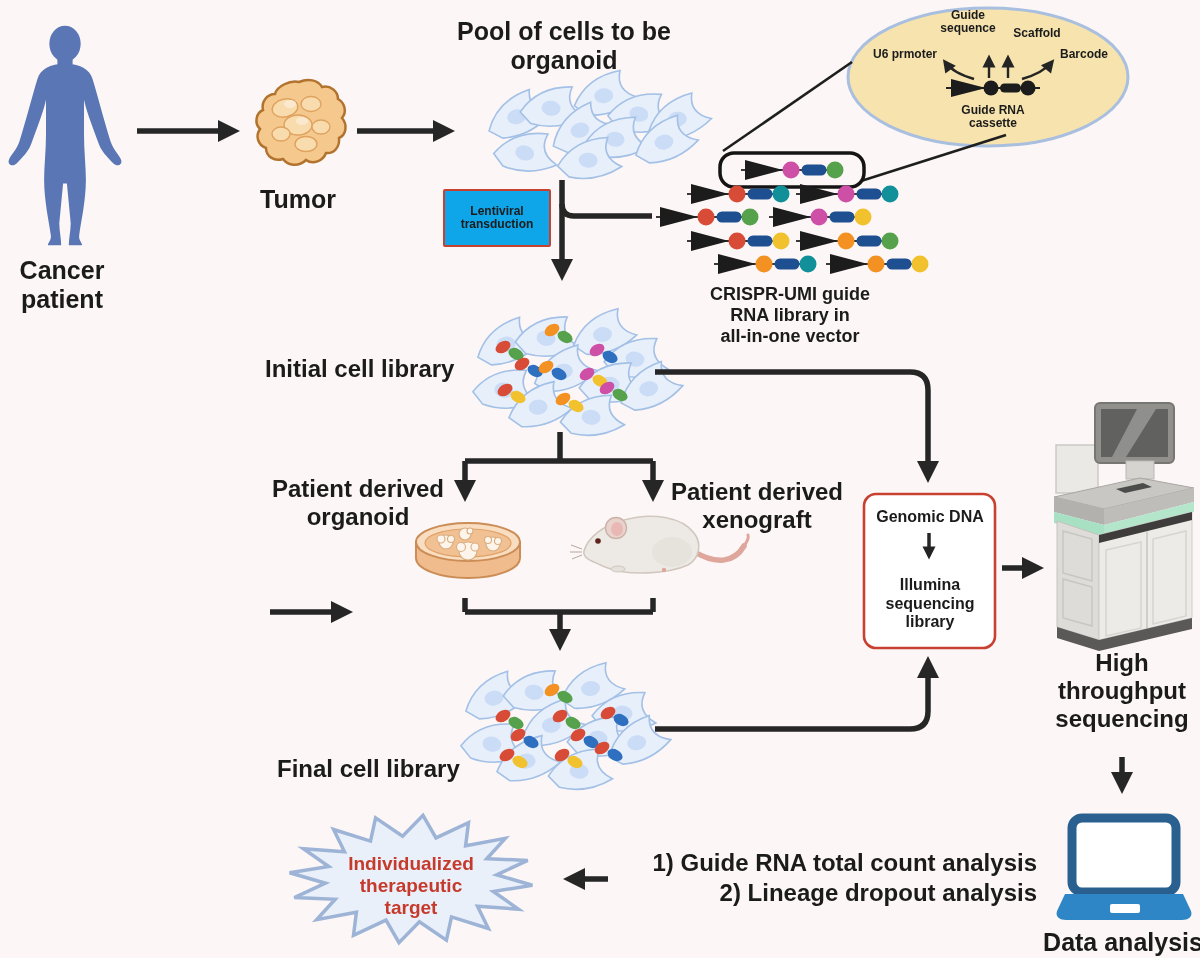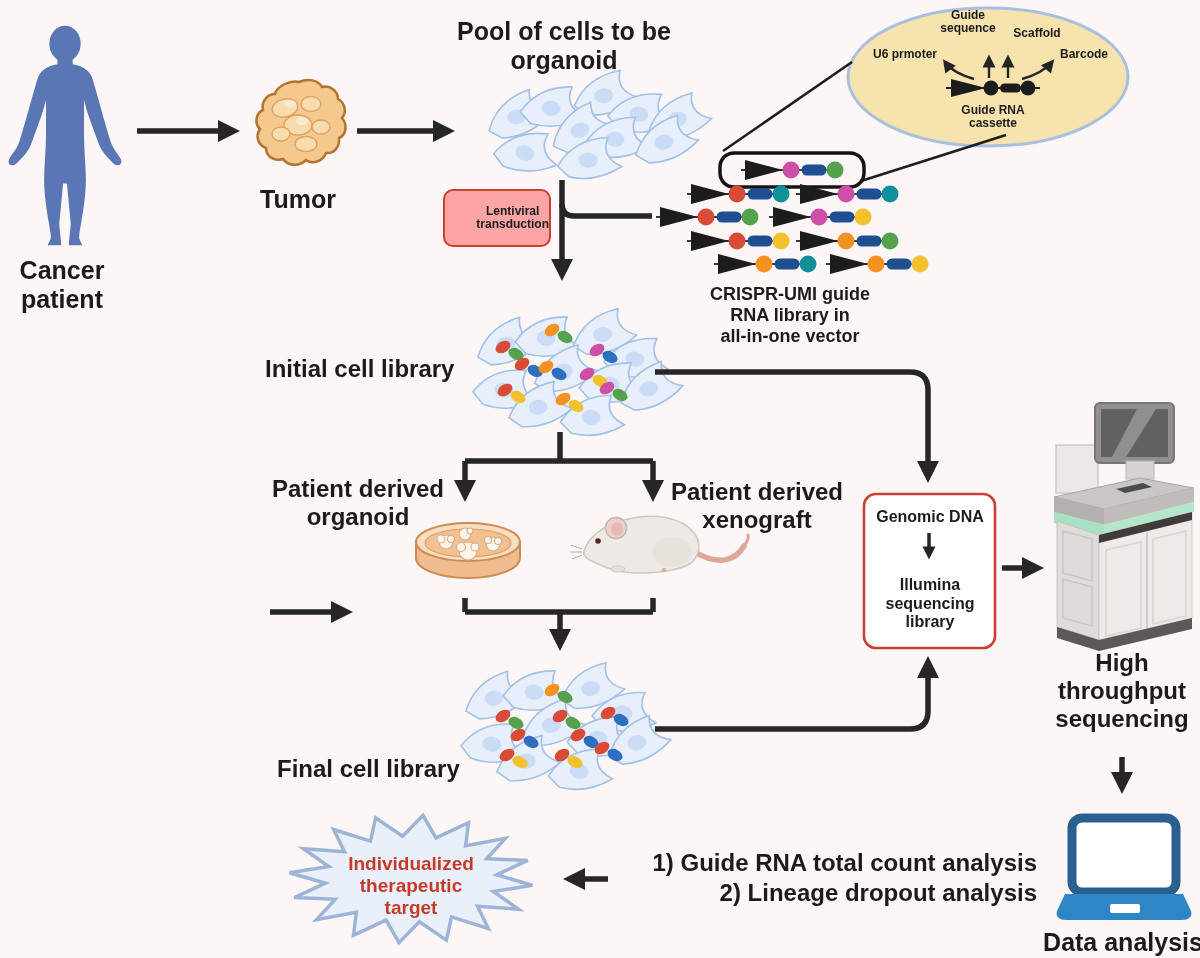--- a/index.html
+++ b/index.html
@@ -11,22 +11,22 @@
   .ctr{text-align:center;transform:translateX(-50%);}
   .rgt{text-align:right;}
   .t24{font-size:24px;}
   .t25{font-size:25px;}
   .t18{font-size:18px;}
   .t16{font-size:16px;}
   .t15{font-size:12px;line-height:1.12;}
   .t19{font-size:19px;}
   .green-italic{color:var(--green_text,#27632a);font-style:italic;}
   .red-text{color:var(--starburst_text,#c53a2b);}
-  .boxed{position:absolute;background:#fca5a5;border:2.5px solid var(--box_border_red,#c8402f);
-         border-radius:10px;display:flex;align-items:center;justify-content:flex-end;text-align:center;}
+  .boxed{position:absolute;background:#0ea5e9;border:2.5px solid var(--box_border_red,#c8402f);
+         border-radius:2px;display:flex;align-items:center;justify-content:center;text-align:center;}
   .ink{fill:var(--ink,#1c1c1c);}
   .conn{stroke:var(--arrow,#262626);stroke-width:5.5;fill:none;}
   .conn-thin{stroke:var(--arrow,#262626);stroke-width:3.5;fill:none;}
   .conn-fine{stroke:#242424;stroke-width:2.4;fill:none;}
   .callout-line{stroke:#1e1e1e;stroke-width:2.6;}
   .cell{fill:var(--cell_fill,#e7effb);stroke:var(--cell_outline,#a3c0e6);stroke-width:1.6;}
   .nucleus{fill:var(--cell_nucleus,#cbdcf6);}
   .vline{stroke:#3a3a3a;stroke-width:2;}
 </style>
 </head>

